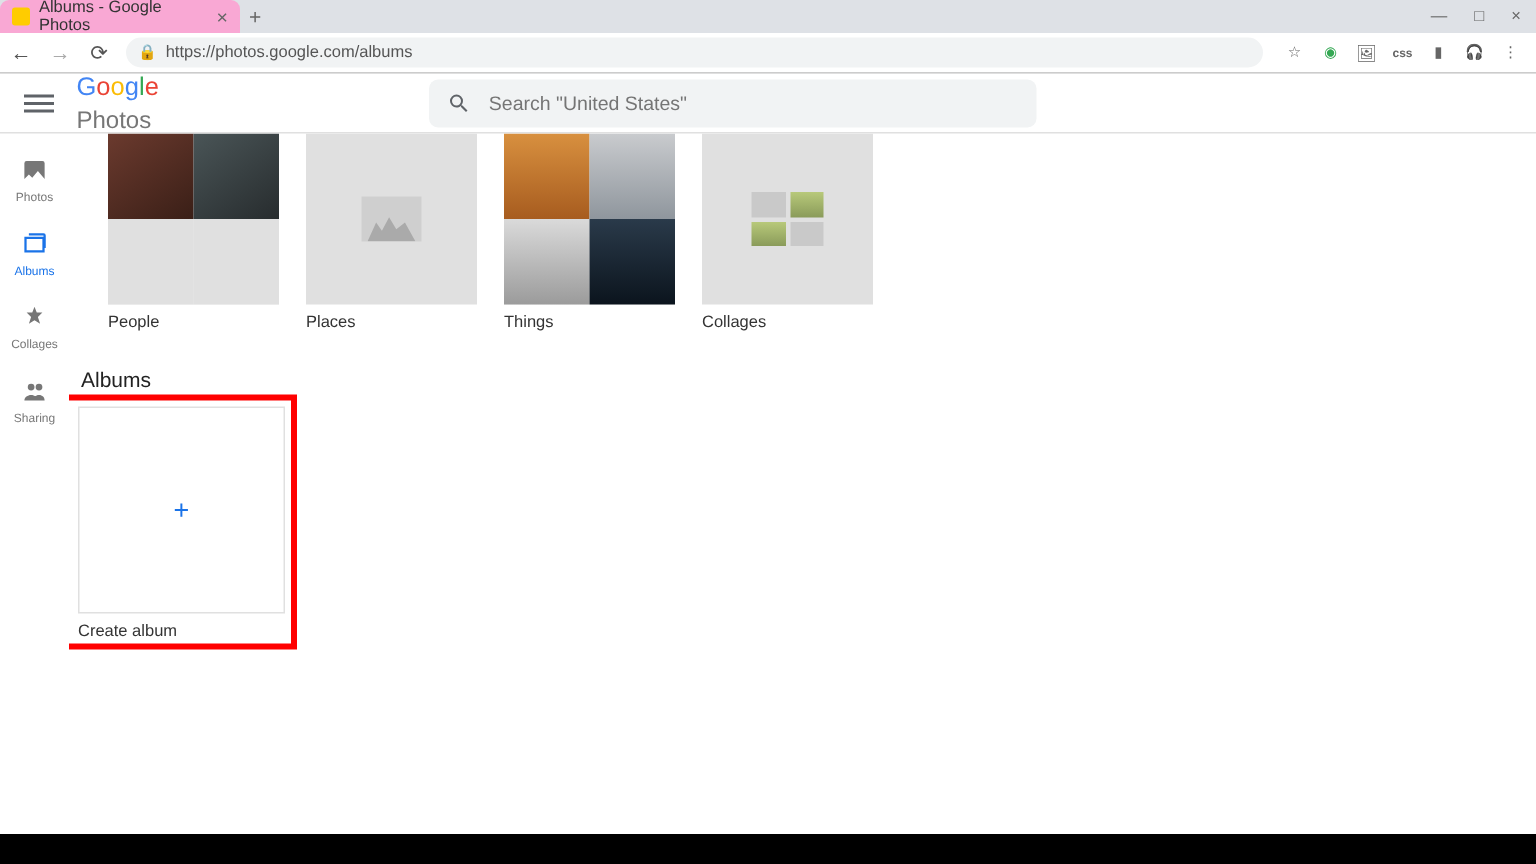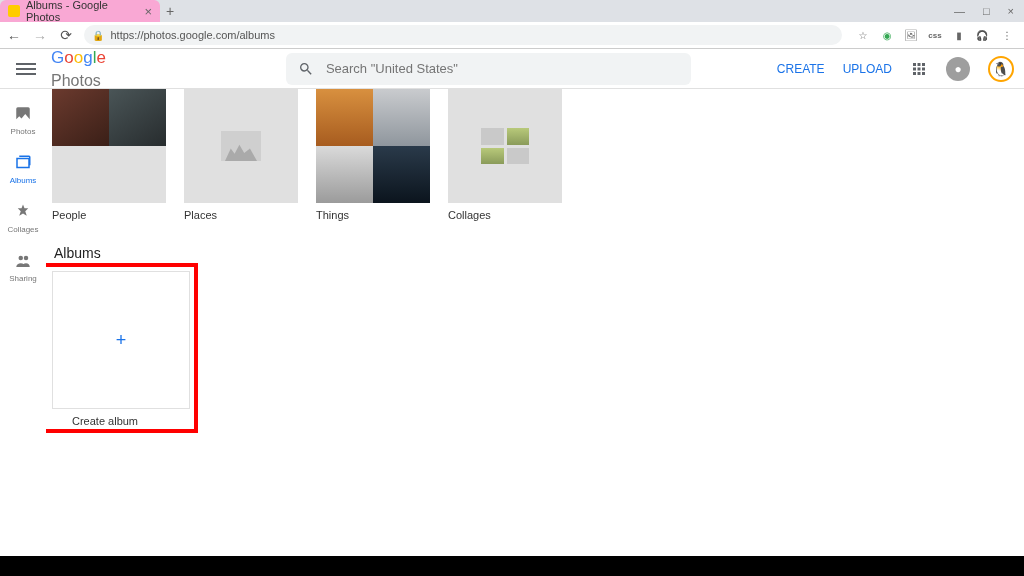--- a/index.html
+++ b/index.html
@@ -41,21 +41,21 @@
 
 .main { display: flex; height: 488px; }
 .sidebar { width: 46px; display: flex; flex-direction: column; align-items: center; padding-top: 16px; gap: 18px; }
 .side-item { display: flex; flex-direction: column; align-items: center; gap: 4px; font-size: 8px; color: #777; }
 .side-item.active { color: #1a73e8; }
 .side-icon { width: 18px; height: 18px; fill: #777; }
 .side-item.active .side-icon { fill: #1a73e8; }
 .content { flex:1; padding: 0 6px; overflow: hidden; }
 
 
-.cats { display: flex; gap: 18px; }
+.cats { display: flex; gap: 18px; margin-left: 20px; }
 .cat { width: 114px; }
 .cat-thumb { width: 114px; height: 114px; background: #eeeeee; display: grid; }
 .grid2 { grid-template-columns: 1fr 1fr; grid-template-rows: 1fr 1fr; }
 .cat-label { font-size: 11px; color: #333; margin-top: 6px; }
 .ph { background: #e0e0e0; display:flex;align-items:center;justify-content:center; }
 .face1 { background: linear-gradient(145deg,#6b3a2e,#3a1f17); }
 .face2 { background: linear-gradient(145deg,#4a5557,#272c2e); }
 .thing1 { background: linear-gradient(#d8903f,#a75c1f); }
 .thing2 { background: linear-gradient(#c9cbce,#8f969d); }
 .thing3 { background: linear-gradient(#dadada,#9b9b9b); }
@@ -74,21 +74,21 @@
 .movie-ph{width:46px;height:36px;background:#fff;border:1px solid #c9c9c9;position:relative;}
 .movie-ph::before{content:"";position:absolute;top:-8px;left:0;width:100%;height:10px;background:repeating-linear-gradient(90deg,#333 0 4px,#fff 4px 8px);transform:skewX(-15deg);}
 
 
 .section-title { font-size: 14px; color: #222; margin: 24px 0 10px 2px; }
 .albums-row { display: flex; gap: 14px; }
 .album-card { width: 138px; position: relative; }
 .album-thumb { width: 138px; height: 138px; border: 1px solid #e0e0e0; display:flex;align-items:center;justify-content:center; background:#fff; }
 .album-thumb.create { color:#1a73e8; font-size: 18px; }
 .album-thumb.sintel { background: linear-gradient(160deg,#c98a7a 0%,#8a4f47 30%,#40302f 70%,#2a1f1e 100%); border:none; }
-.album-label { font-size: 11px; color: #333; margin-top: 6px; margin-left: 20px; }
+.album-label { font-size: 11px; color: #333; margin-top: 6px; }
 .album-sub { font-size: 10px; color: #999; }
 .highlight { position:absolute; top:-8px; left:-14px; width:160px; height:170px; border:4px solid #ff0000; pointer-events:none; }
 
 
 .taskbar { position:absolute; bottom:0; left:0; right:0; height:20px; background:#000; }
 </style>
 </head>
 <body>
 
 <div class="browser-chrome">
@@ -134,29 +134,20 @@
   <div class="logo">
     <span class="logo-google"><span class="g1">G</span><span class="g2">o</span><span class="g3">o</span><span class="g4">g</span><span class="g5">l</span><span class="g6">e</span></span>
     <span class="logo-photos">Photos</span>
   </div>
   <div class="search-wrap">
     <svg width="16" height="16" viewBox="0 0 24 24">
         <path d="M15.5 14h-.79l-.28-.27A6.471 6.471 0 0016 9.5 6.5 6.5 0 109.5 16c1.61 0 3.09-.59 4.23-1.57l.27.28v.79l5 4.99L20.49 19l-4.99-5zm-6 0C7.01 14 5 11.99 5 9.5S7.01 5 9.5 5 14 7.01 14 9.5 11.99 14 9.5 14z"></path>
       </svg>
     <input class="search-input" placeholder="Search &quot;United States&quot;" style="">
   </div>
-  <div class="header-right">
-    <span class="link">CREATE</span>
-    <span class="link">UPLOAD</span>
-    <svg class="hdr-icon" viewBox="0 0 24 24">
-        <path d="M4 4h4v4H4zm6 0h4v4h-4zm6 0h4v4h-4zM4 10h4v4H4zm6 0h4v4h-4zm6 0h4v4h-4zM4 16h4v4H4zm6 0h4v4h-4zm6 0h4v4h-4z"></path>
-      </svg>
-    <div class="avatar" style="background:#9e9e9e;display:flex;align-items:center;justify-content:center;color:#fff;font-size:12px">●</div>
-    <div class="avatar2">🐧</div>
-  </div>
 </div>
 
 <div class="main">
   <div class="sidebar">
     <div class="side-item">
       <svg class="side-icon" viewBox="0 0 24 24">
           <path d="M21 19V5a2 2 0 00-2-2H5a2 2 0 00-2 2v14l4-4 3 3 5-6 6 7z"></path>
         </svg>
       <span>Photos</span>
     </div>

